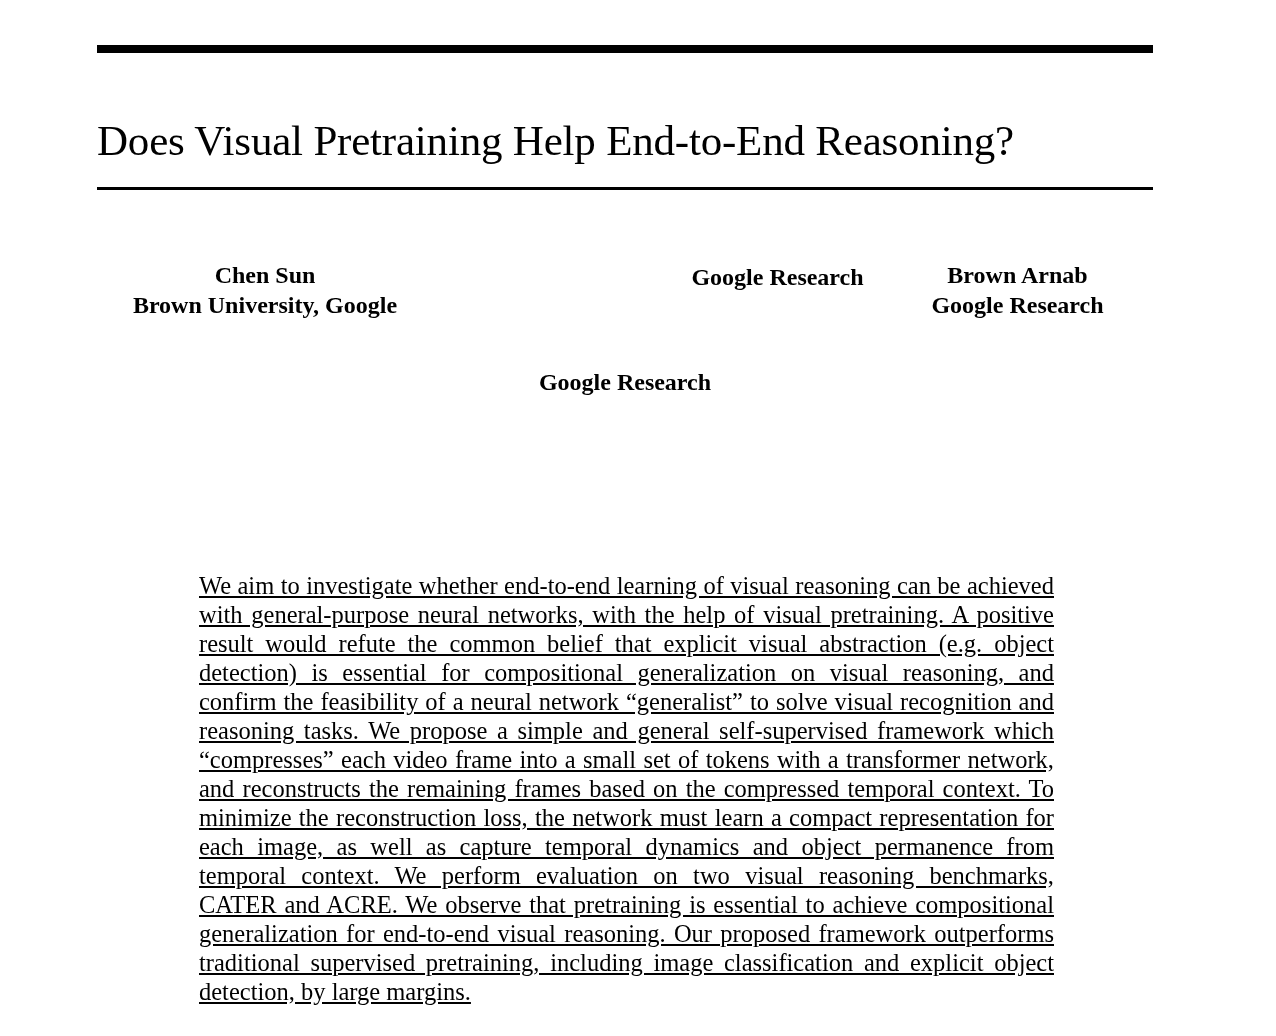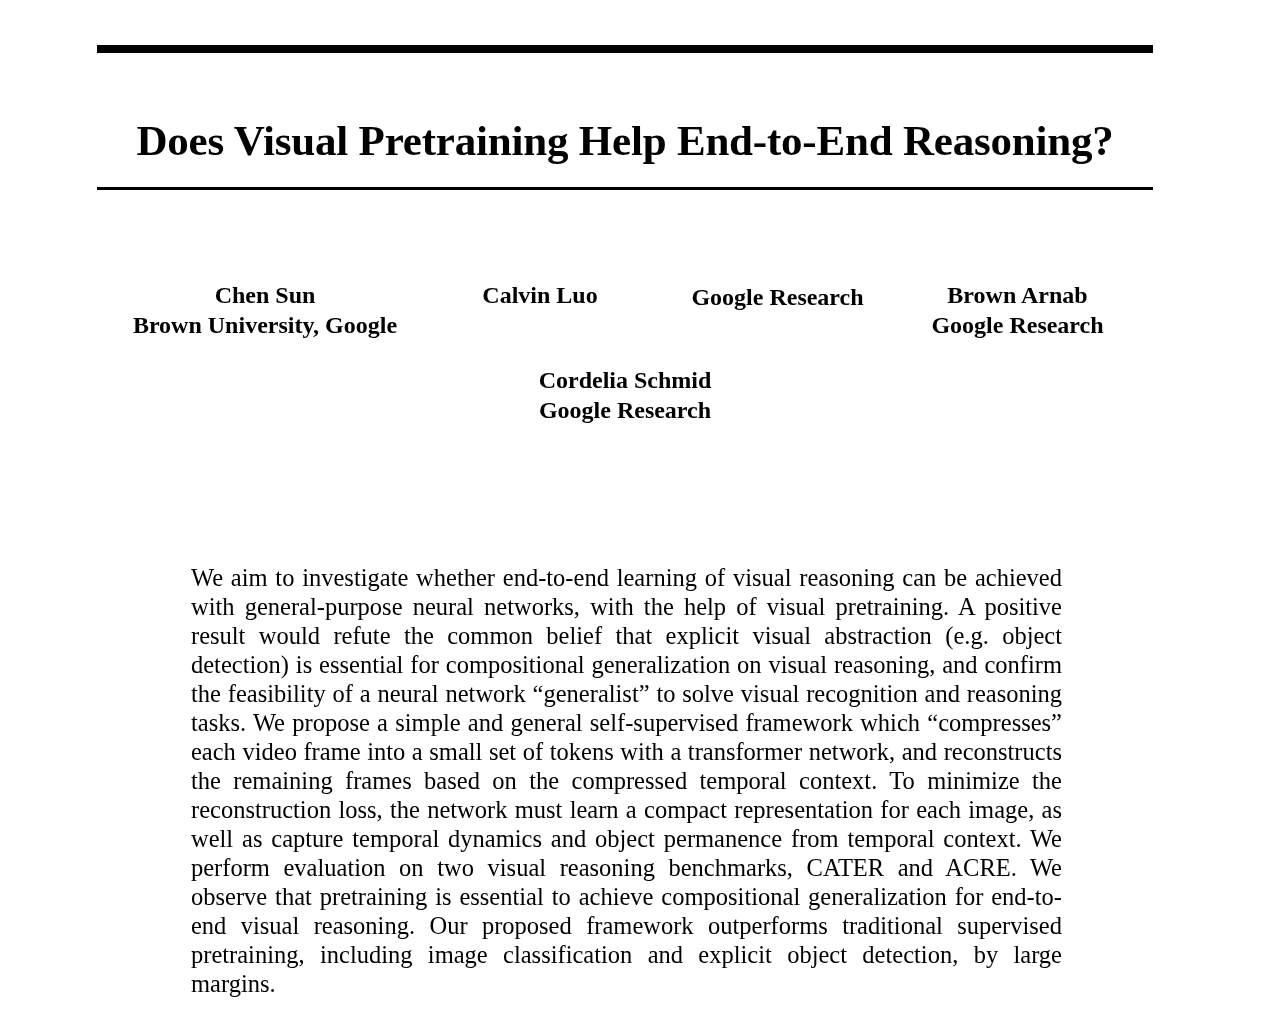--- a/index.html
+++ b/index.html
@@ -41,39 +41,38 @@
     height: 3px;
     background: #000000;
   }
 
   
   .title {
     position: absolute;
     left: 97px;
     top: 88px;
     width: 1056px;
-    text-align: center;
+    text-align: left;
     font-size: 43px;
-    font-weight: bold;
+    font-weight: normal;
     line-height: 1.12;
     letter-spacing: -0.2px;
     white-space: nowrap;
   }
 
   
   .authors-row {
     position: absolute;
     left: 97px;
     top: 261px;
     width: 1056px;
     display: flex;
     flex-direction: row;
     align-items: flex-start;
     justify-content: center;
-    margin-top: 20px;
   }
   .author-col {
     text-align: center;
     line-height: 1.18;
     padding: 0 6px;
     box-sizing: border-box;
   }
   .author-col.c0 { width: 310px; }
   .author-col.c1 { width: 240px; }
   .author-col.c2 { width: 235px; }
@@ -116,21 +115,22 @@
     left: 191px;
     top: 563px;
     width: 871px;
     font-size: 24.5px;
     line-height: 29px;
     text-align: justify;
     text-justify: inter-word;
     hyphens: none;
   }
   .abstract-body p {
-    margin: 0;
+    margin: 8px;
+    text-decoration: underline;
   }
 </style>
 </head>
 <body>
 
 <div class="page">
 
   <div class="rule-thick"></div>
 
   <h1 class="title">Does Visual Pretraining Help End-to-End Reasoning?</h1>
@@ -138,36 +138,34 @@
   <div class="rule-thin"></div>
 
   <div class="authors-row">
 
     <div class="author-col c0">
       <div class="author-name">Chen Sun</div>
       <div class="author-affil">Brown University, Google</div>
     </div>
 
     <div class="author-col c1">
-      <div class="author-name">Calvin Luo</div>
     </div>
 
     <div class="author-col c2">
       <div class="author-affil">Google Research</div>
     </div>
 
     <div class="author-col c3">
       <div class="author-name">Brown Arnab</div>
       <div class="author-affil">Google Research</div>
     </div>
 
   </div>
 
   <div class="authors-row-single">
-    <div class="author-name">Cordelia Schmid</div>
     <div class="author-affil">Google Research</div>
   </div>
 
 
   <div class="abstract-body">
     <p>We aim to investigate whether end-to-end learning of visual reasoning can be achieved with general-purpose neural networks, with the help of visual pretraining. A positive result would refute the common belief that explicit visual abstraction (e.g. object detection) is essential for compositional generalization on visual reasoning, and confirm the feasibility of a neural network “generalist” to solve visual recognition and reasoning tasks. We propose a simple and general self-supervised framework which “compresses” each video frame into a small set of tokens with a transformer network, and reconstructs the remaining frames based on the compressed temporal context. To minimize the reconstruction loss, the network must learn a compact representation for each image, as well as capture temporal dynamics and object permanence from temporal context. We perform evaluation on two visual reasoning benchmarks, CATER and ACRE. We observe that pretraining is essential to achieve compositional generalization for end-to-end visual reasoning. Our proposed framework outperforms traditional supervised pretraining, including image classification and explicit object detection, by large margins.</p>
   </div>
 
 </div>
 

